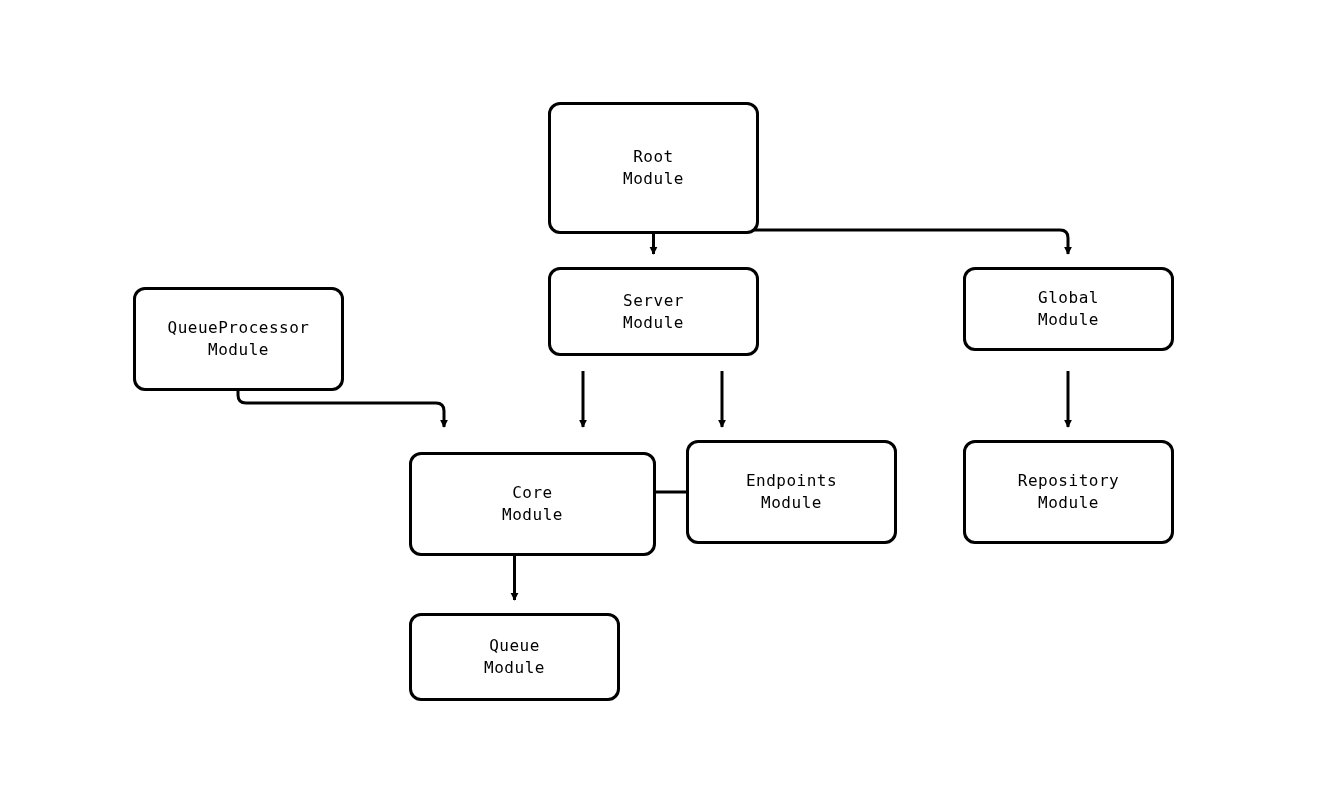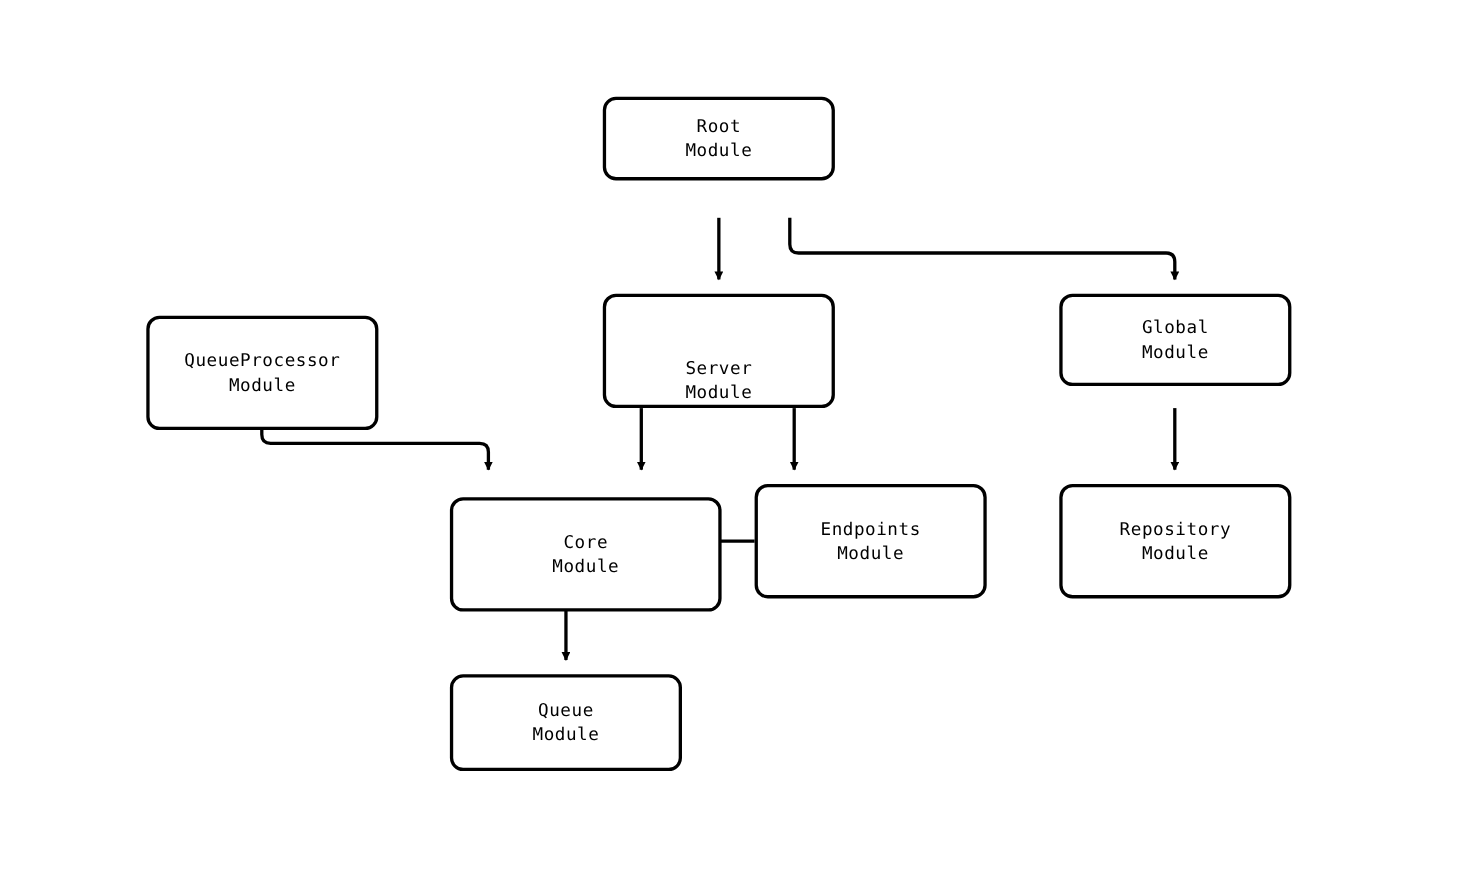--- a/index.html
+++ b/index.html
@@ -68,31 +68,31 @@
 
     <path d="M 722 371 L 722 427" stroke="#000000" stroke-width="3" fill="none" marker-end="url(#arrow)"></path>
 
     <path d="M 686 492 L 633 492" stroke="#000000" stroke-width="3" fill="none" marker-end="url(#arrow)"></path>
 
     <path d="M 1068 371 L 1068 427" stroke="#000000" stroke-width="3" fill="none" marker-end="url(#arrow)"></path>
 
     <path d="M 514.5 544 L 514.5 600" stroke="#000000" stroke-width="3" fill="none" marker-end="url(#arrow)"></path>
   </svg>
 
-  <div class="node" style="left:548px; top:88px; width:211px; height:76px;">
+  <div class="node" style="left:548px; top:102px; width:211px; height:132px;">
     <span class="node-label">Root
 Module</span>
   </div>
 
   <div class="node" style="left:133px; top:267px; width:211px; height:104px;margin-top:20px;">
     <span class="node-label">QueueProcessor
 Module</span>
   </div>
 
-  <div class="node" style="left:548px; top:267px; width:211px; height:104px;align-items:flex-end;">
+  <div class="node" style="left:548px; top:267px; width:211px; height:89px;">
     <span class="node-label">Server
 Module</span>
   </div>
 
   <div class="node" style="left:963px; top:267px; width:211px; height:84px;">
     <span class="node-label">Global
 Module</span>
   </div>
 
   <div class="node" style="left:409px; top:452px; width:247px; height:104px;justify-content:center;">

